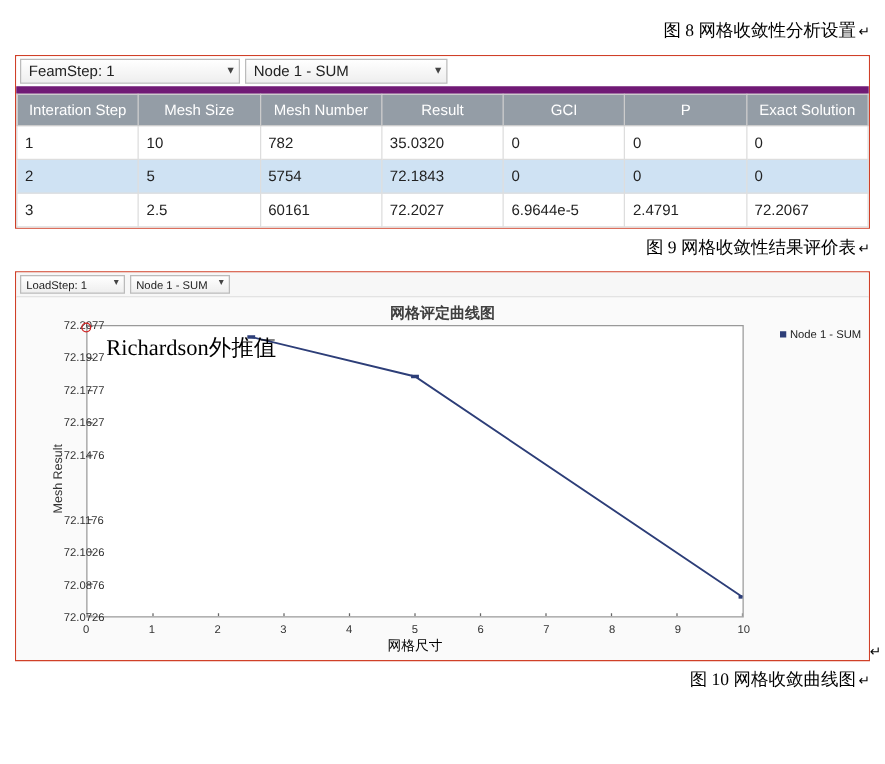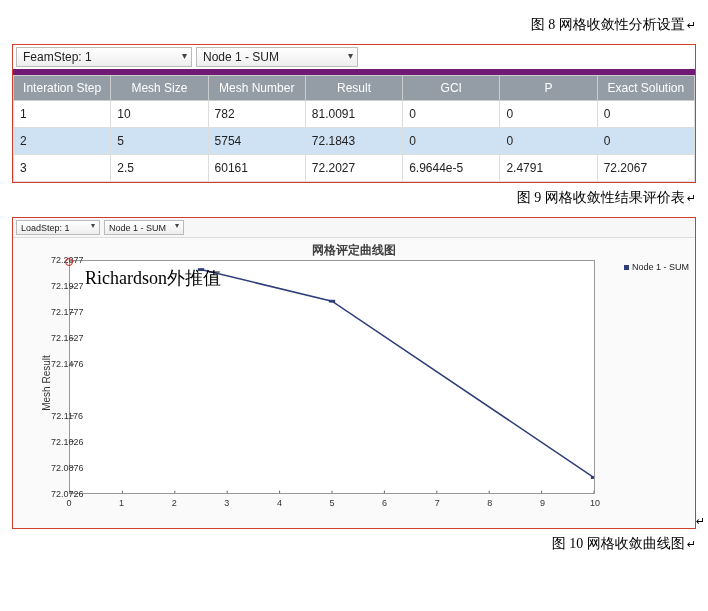--- a/index.html
+++ b/index.html
@@ -224,21 +224,21 @@
           <th>GCI</th>
           <th>P</th>
           <th>Exact Solution</th>
         </tr>
       </thead>
     <tbody id="tbody">
         <tr>
           <td>1</td>
           <td>10</td>
           <td>782</td>
-          <td>81.0091</td>
+          <td>35.0320</td>
           <td>0</td>
           <td>0</td>
           <td>0</td>
         </tr>
         <tr class="sel">
           <td>2</td>
           <td>5</td>
           <td>5754</td>
           <td>72.1843</td>
           <td>0</td>
@@ -299,20 +299,21 @@
           <line x1="80" y1="100" x2="80" y2="99" stroke="#666" stroke-width="1" vector-effect="non-scaling-stroke"></line>
           <line x1="90" y1="100" x2="90" y2="99" stroke="#666" stroke-width="1" vector-effect="non-scaling-stroke"></line>
           <line x1="100" y1="100" x2="100" y2="99" stroke="#666" stroke-width="1" vector-effect="non-scaling-stroke"></line>
           <path d="M25,3.700962250191975 L50,17.320503330871905 L100,93.33826794966707 " fill="none" stroke="#2d3e78" stroke-width="1.5" vector-effect="non-scaling-stroke"></path>
           <rect x="24.4" y="3.1009622501919747" width="1.2" height="1.2" fill="#2d3e78"></rect>
           <rect x="49.4" y="16.720503330871903" width="1.2" height="1.2" fill="#2d3e78"></rect>
           <rect x="99.4" y="92.73826794966708" width="1.2" height="1.2" fill="#2d3e78"></rect>
         </svg>
     </div>
     <div class="ylabel">Mesh Result</div>
+    <div class="xlabel">网格尺寸</div>
   <div class="ytick" style="top: 256px;">72.0726</div>
       <div class="ytick" style="top: 230.019px;">72.0876</div>
       <div class="ytick" style="top: 204.038px;">72.1026</div>
       <div class="ytick" style="top: 178.058px;">72.1176</div>
       <div class="ytick" style="top: 126.096px;">72.1476</div>
       <div class="ytick" style="top: 99.9423px;">72.1627</div>
       <div class="ytick" style="top: 73.9615px; text-align: center;">72.1777</div>
       <div class="ytick" style="top: 47.9808px;">72.1927</div>
       <div class="ytick" style="top: 22px;">72.2077</div>
       <div class="xtick" style="left: 56px;">0</div>

